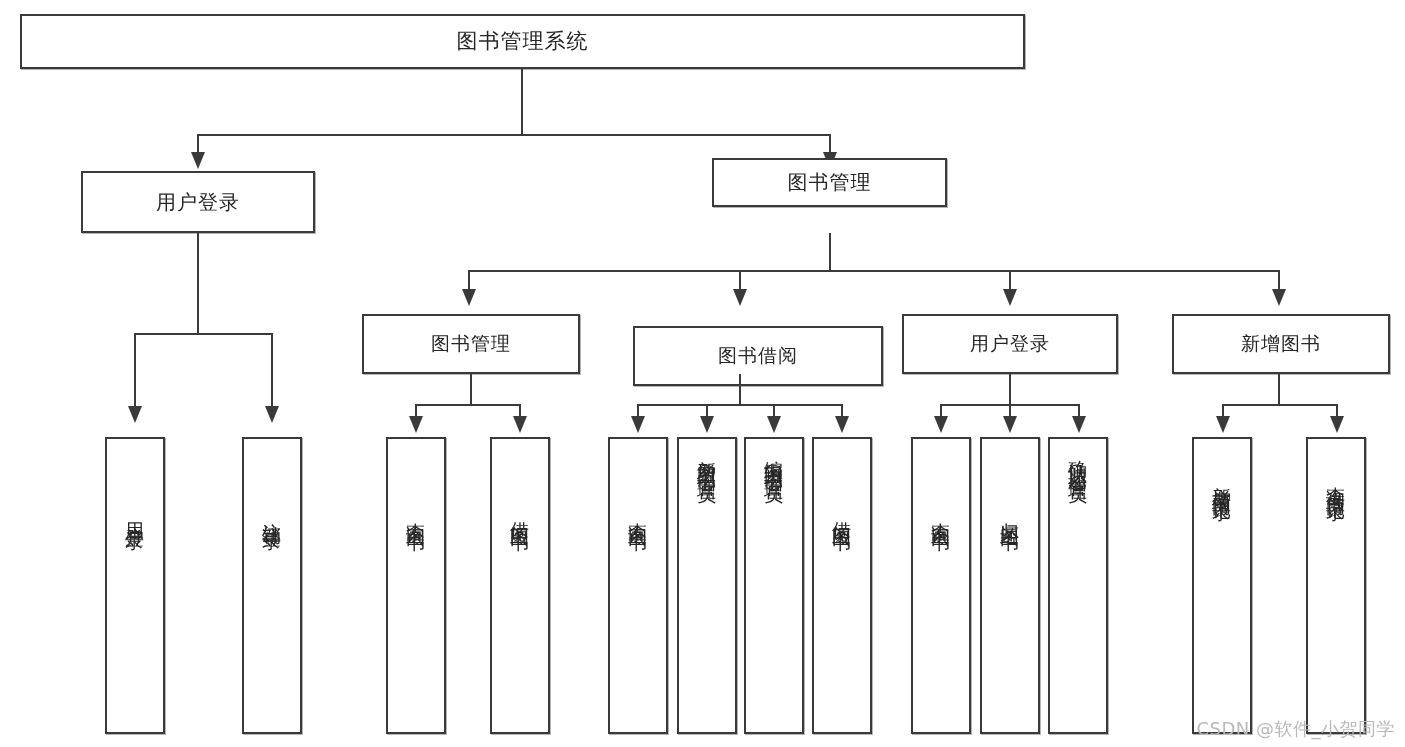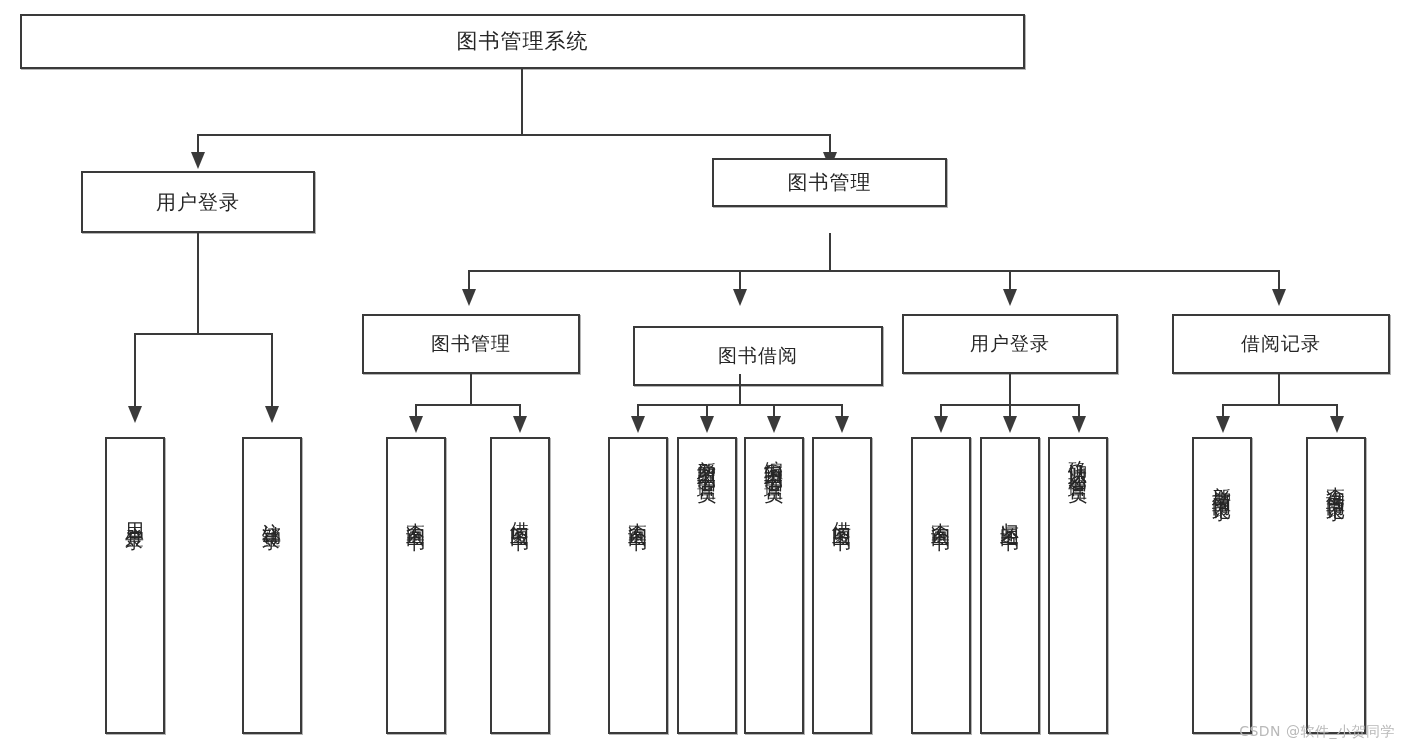--- a/index.html
+++ b/index.html
@@ -71,21 +71,21 @@
     border-left: 7px solid transparent;
     border-right: 7px solid transparent;
     border-top: 17px solid #3a3a3a;
   }
 
   
   #watermark {
     position: absolute;
     right: 10px;
     bottom: 6px;
-    font-size: 14px;
+    font-size: 18px;
     color: #b9b9b9;
     white-space: nowrap;
     letter-spacing: 0.5px;
     pointer-events: none;
   }
 </style>
 </head>
 <body>
 
 <div id="canvas">
@@ -132,21 +132,21 @@
   <div class="node lvl3" style="left:362px; top:314px; width:218px; height:60px;">
     <span class="lbl">图书管理</span>
   </div>
   <div class="node lvl3" style="left:633px; top:326px; width:250px; height:60px;">
     <span class="lbl">图书借阅</span>
   </div>
   <div class="node lvl3" style="left:902px; top:314px; width:216px; height:60px;">
     <span class="lbl">用户登录</span>
   </div>
   <div class="node lvl3" style="left:1172px; top:314px; width:218px; height:60px;">
-    <span class="lbl">借阅记录</span>
+    <span class="lbl">新增图书</span>
   </div>
 
   <div class="conn vline" style="left:470px; top:374px; width:2.4px; height:32px;"></div>
   <div class="conn hline" style="left:415px; top:404px; width:106px; height:2.4px;"></div>
   <div class="conn vline" style="left:415px; top:404px; width:2.4px; height:16px;"></div>
   <div class="arrow" style="left:409px; top:416px;"></div>
   <div class="conn vline" style="left:519px; top:404px; width:2.4px; height:16px;"></div>
   <div class="arrow" style="left:513px; top:416px;"></div>
 
   <div class="conn vline" style="left:739px; top:374px; width:2.4px; height:32px;"></div>

